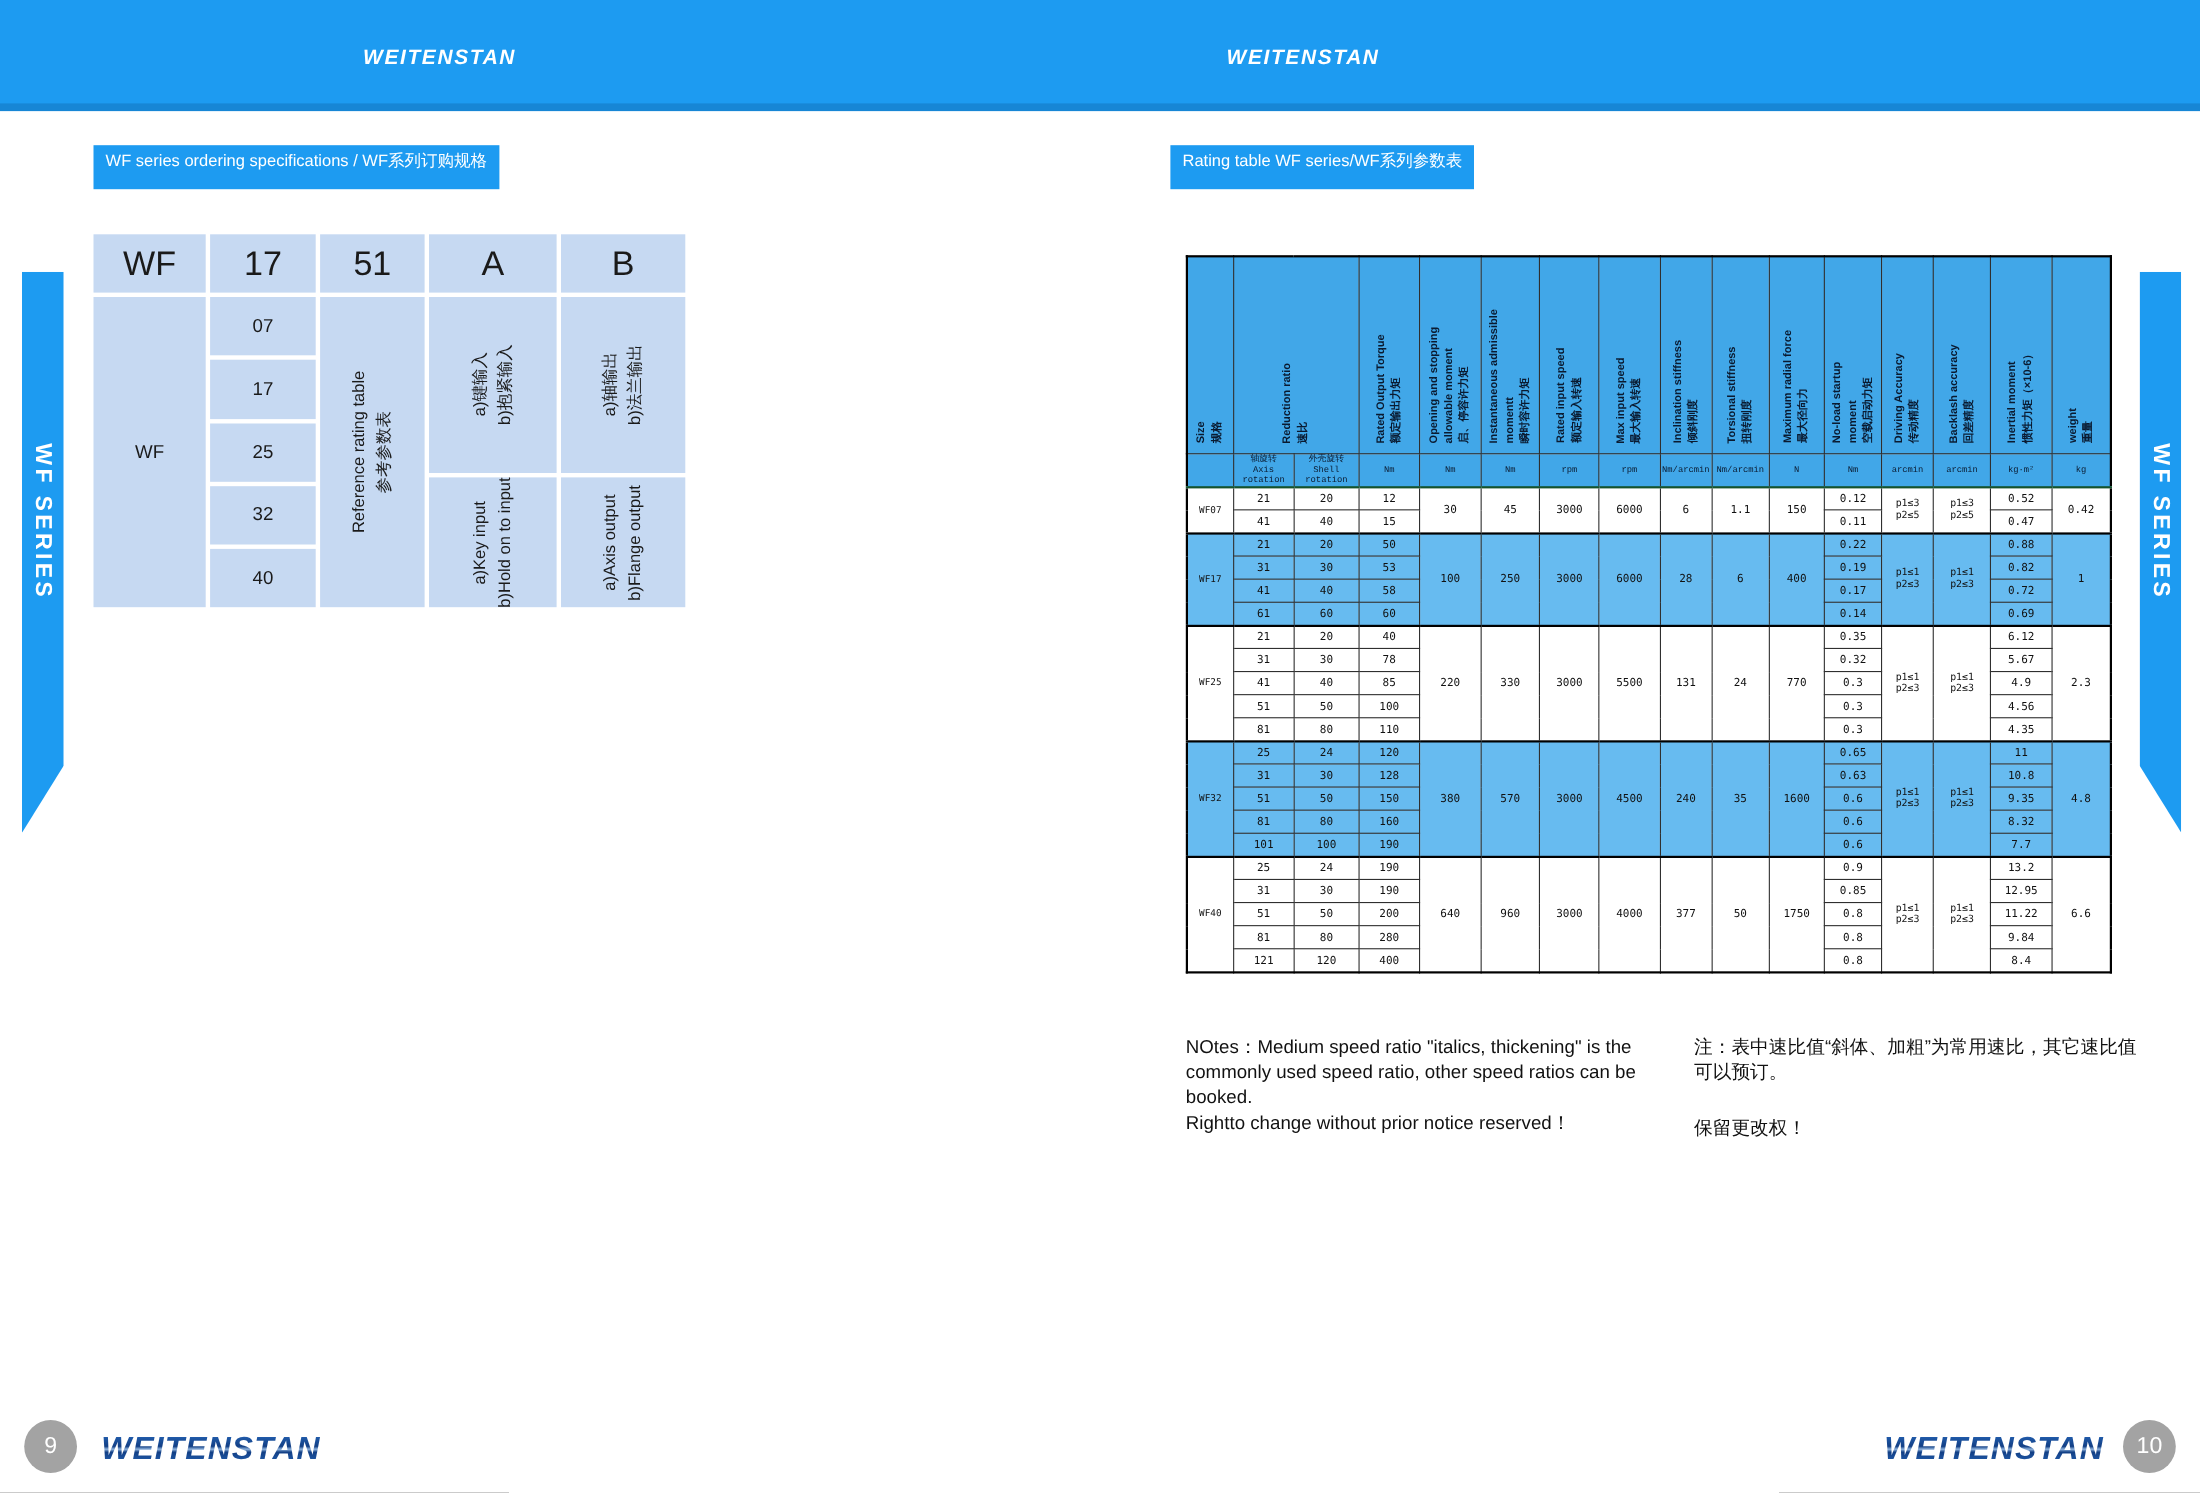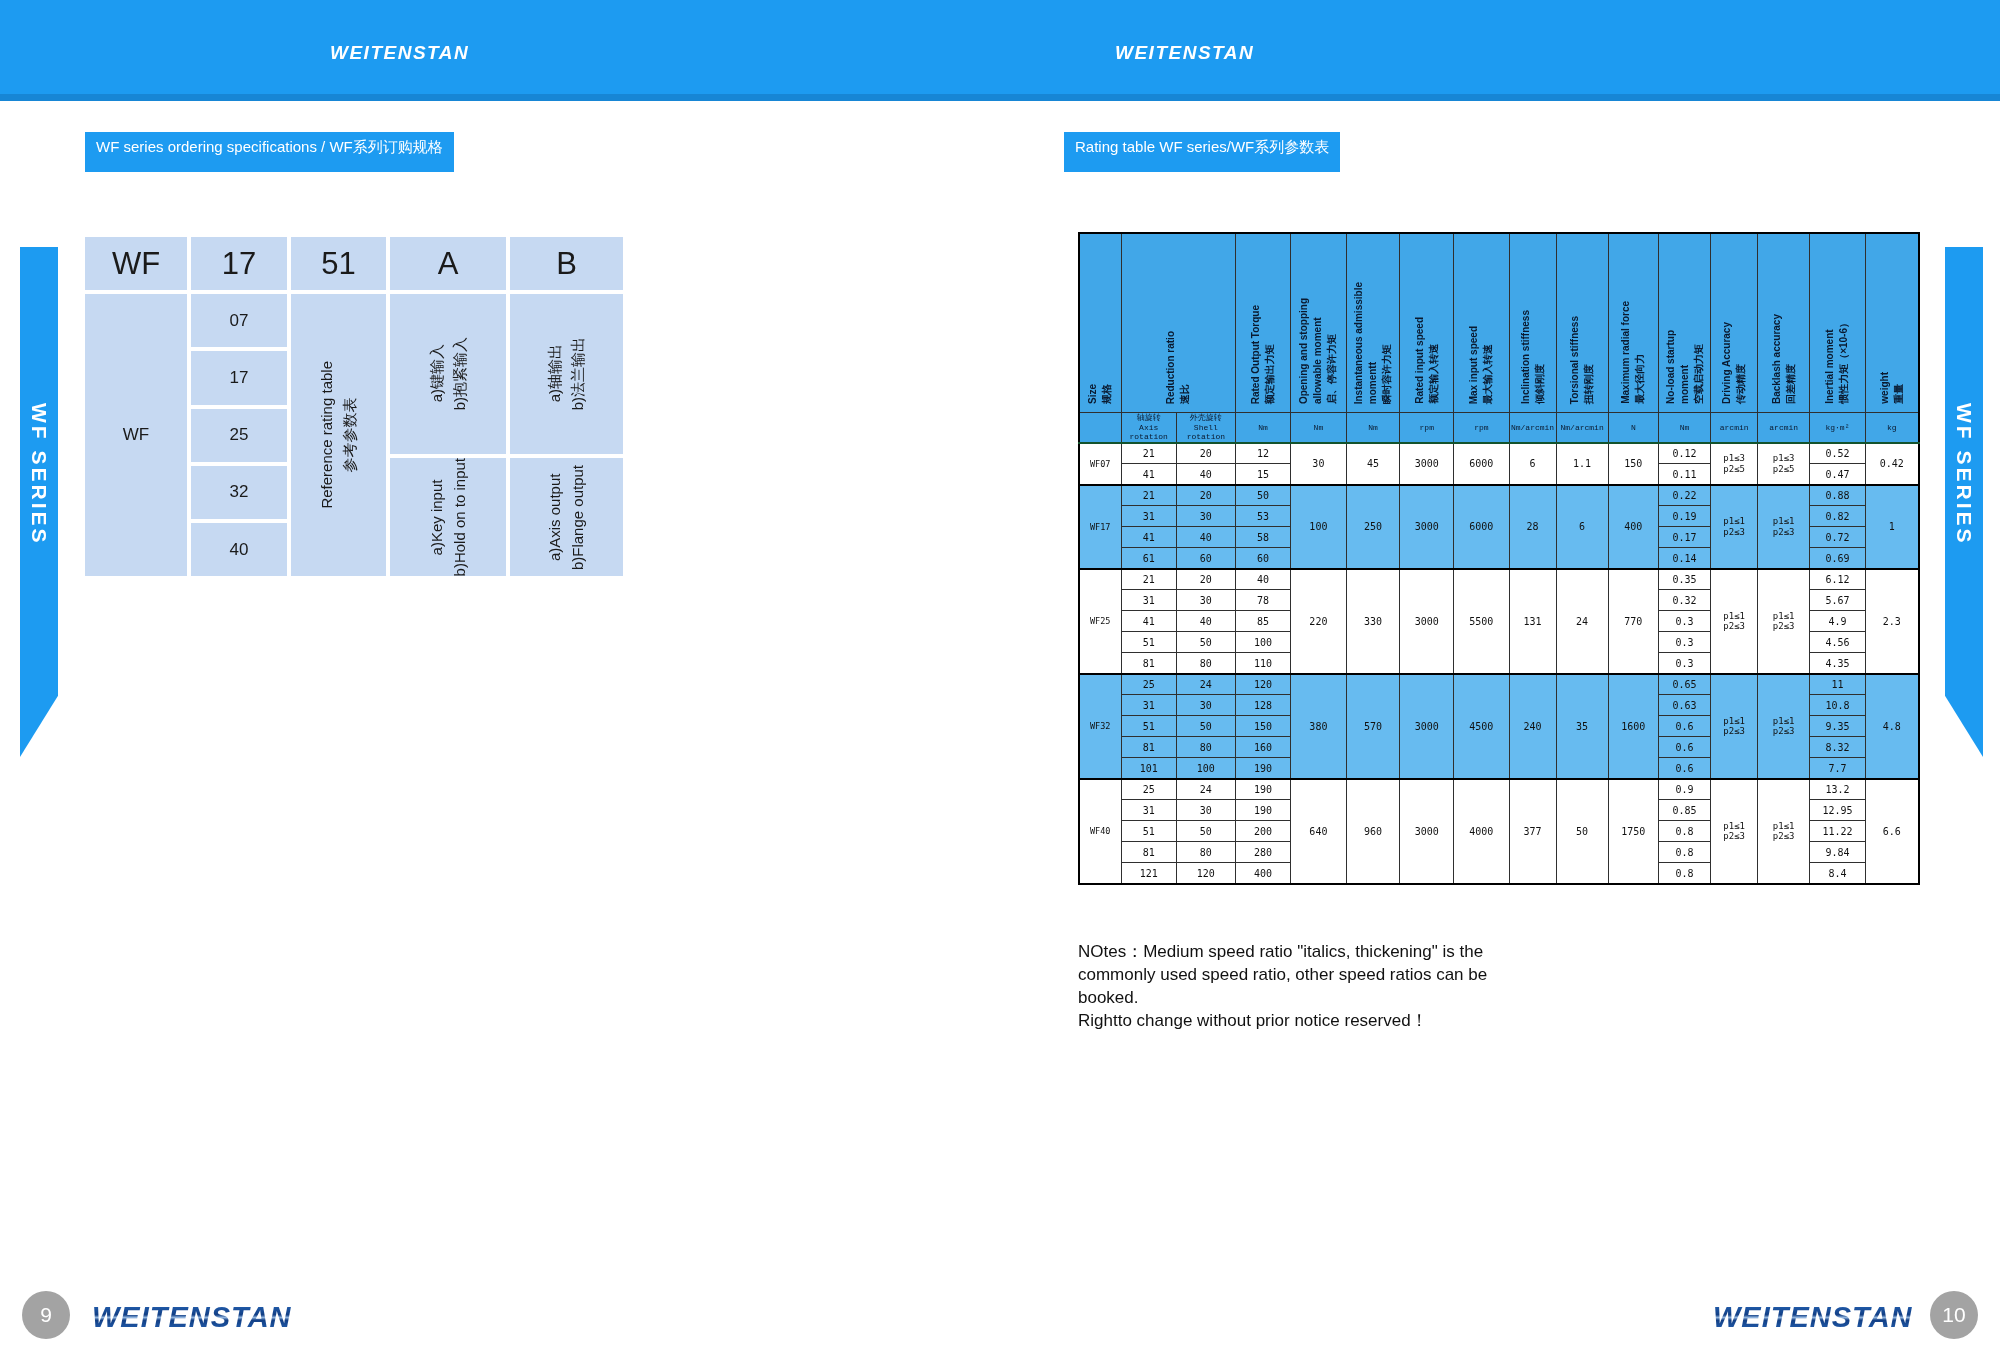--- a/index.html
+++ b/index.html
@@ -25,21 +25,21 @@
   
   .seclabel{position:absolute;top:132px;height:40px;line-height:29px;background:#1d9bf1;
             color:#fff;font-size:15px;padding:0 11px;}
   #seclabel-l{left:85px;} #seclabel-r{left:1064px;}
 
   
   .vert{writing-mode:vertical-rl;text-orientation:sideways;transform:rotate(180deg);
         white-space:pre-line;display:inline-block;}
 
   
-  #ordering{position:absolute;left:85px;top:213px;width:540px;margin-top:24px;}
+  #ordering{position:absolute;left:85px;top:213px;width:540px;}
   .ot-row{display:grid;grid-template-columns:102px 96px 95px 116px 113px;column-gap:4px;margin-bottom:4px;}
   .ot-cell{background:#c6d9f2;display:flex;align-items:center;justify-content:center;
            text-align:center;color:#1a1a1a;}
   .ot-code{height:53px;font-size:31px;}
   .ot-head{height:50px;font-size:15px;line-height:1.3;}
   .ot-body{display:grid;grid-template-columns:102px 96px 95px 116px 113px;column-gap:4px;height:281px;}
   .ot-name{font-size:17px;}
   .ot-sizes{display:grid;grid-template-rows:repeat(5,1fr);row-gap:4px;}
   .ot-size{font-size:17px;}
   .ot-io{display:grid;grid-template-rows:160px 1fr;row-gap:4px;}
@@ -432,19 +432,23 @@
           <td>0.8</td>
           <td>8.4</td>
         </tr>
       </tbody>
     </table>
 
   <div class="notes" id="notes-en">
     <p>NOtes：Medium speed ratio "italics, thickening" is the commonly used speed ratio, other speed ratios can be booked.</p>
     <p>Rightto change without prior notice reserved！</p>
   </div>
+  <div class="notes" id="notes-zh">
+    <p>注：表中速比值“斜体、加粗”为常用速比，其它速比值可以预订。</p>
+    <p>保留更改权！</p>
+  </div>
 
   <div class="pagedot" id="dot-9">9</div>
   <span class="footlogo" id="footlogo-l">WEITENSTAN</span>
   <span class="footlogo" id="footlogo-r">WEITENSTAN</span>
   <div class="pagedot" id="dot-10">10</div>
 
 </div>
 
 </body></html>

